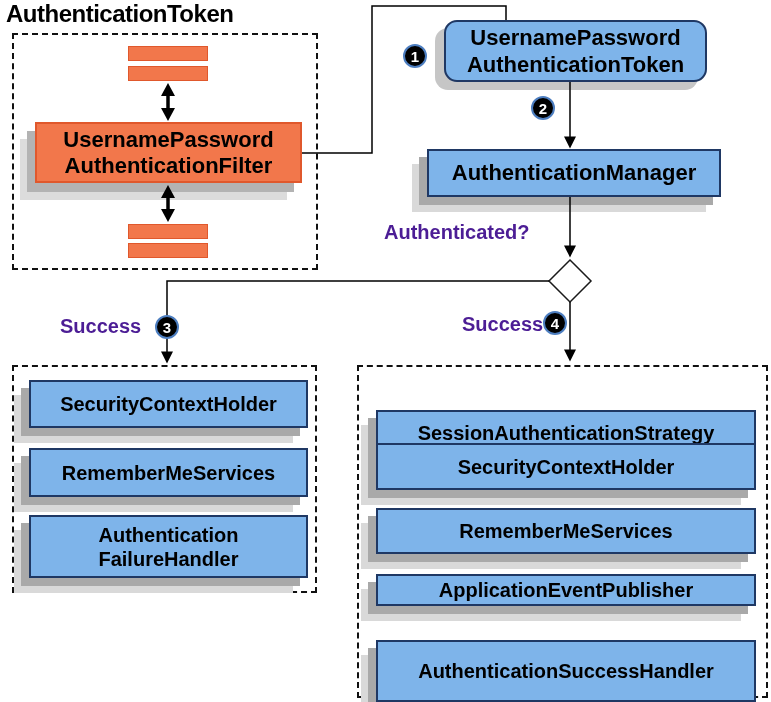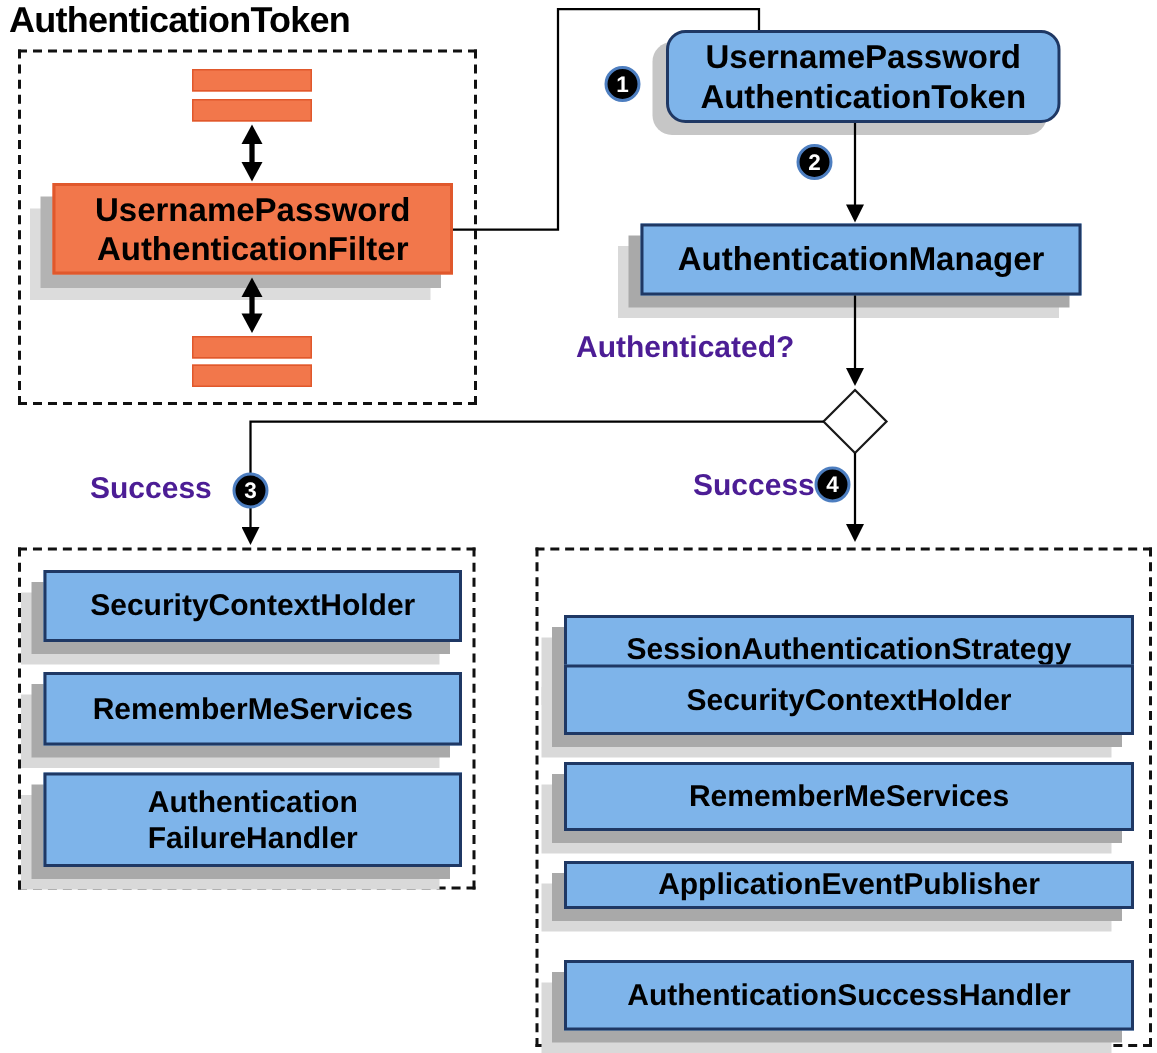--- a/index.html
+++ b/index.html
@@ -89,21 +89,21 @@
   <div class="abs blue-box list-box f-box" style="top:380px; height:48px;">SecurityContextHolder</div>
   <div class="abs blue-box list-box f-box" style="top:448px; height:49px;">RememberMeServices</div>
   <div class="abs blue-box list-box f-box" style="top:515px; height:63px;">Authentication
 FailureHandler</div>
 
   <div class="abs dashed success-container"></div>
   <div class="abs blue-box list-box s-box" style="top:362px; height:45px;margin-top:48px;">SessionAuthenticationStrategy</div>
   <div class="abs blue-box list-box s-box" style="top:443px; height:47px;">SecurityContextHolder</div>
   <div class="abs blue-box list-box s-box" style="top:508px; height:46px;">RememberMeServices</div>
   <div class="abs blue-box list-box s-box" style="top:574px; height:32px;">ApplicationEventPublisher</div>
-  <div class="abs blue-box list-box s-box" style="top:640px; height:47px;">AuthenticationSuccessHandler</div>
+  <div class="abs blue-box list-box s-box" style="top:640px; height:62px;">AuthenticationSuccessHandler</div>
 
   <svg class="svg-layer" width="771" height="702" viewBox="0 0 771 702">
     <defs>
       <marker id="arrow" viewBox="0 0 10 10" refX="8" refY="5" markerWidth="13" markerHeight="12" orient="auto" markerUnits="userSpaceOnUse">
         <path d="M 0 0 L 10 5 L 0 10 z" fill="#000000"></path>
       </marker>
     </defs>
 
     <polyline class="ln" points="302,153 372,153 372,6 506,6 506,20"></polyline>
 

